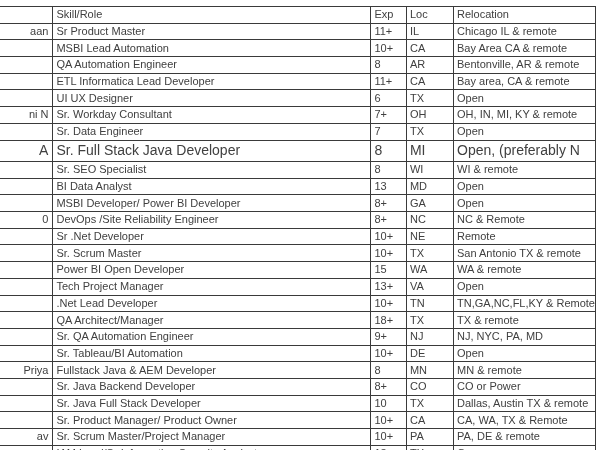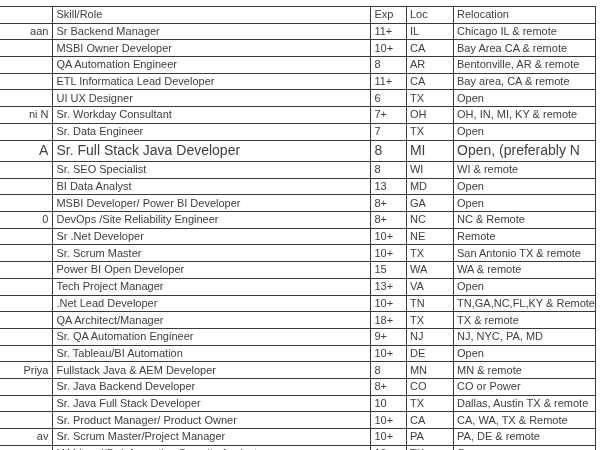--- a/index.html
+++ b/index.html
@@ -64,30 +64,30 @@
           </td>
         <td class="role">Skill/Role</td>
         <td class="exp">Exp</td>
         <td class="loc">Loc</td>
         <td class="rel">Relocation</td>
       </tr>
     <tr>
           <td class="name">
             <span class="txt">aan</span>
           </td>
-          <td class="role">Sr Backend Manager</td>
+          <td class="role">Sr Product Master</td>
           <td class="exp">11+</td>
           <td class="loc">IL</td>
           <td class="rel">Chicago IL &amp; remote</td>
         </tr>
         <tr>
           <td class="name">
             <span class="txt"></span>
           </td>
-          <td class="role">MSBI Owner Developer</td>
+          <td class="role">MSBI Lead Automation</td>
           <td class="exp">10+</td>
           <td class="loc">CA</td>
           <td class="rel">Bay Area CA &amp; remote</td>
         </tr>
         <tr>
           <td class="name">
             <span class="txt"></span>
           </td>
           <td class="role">QA Automation Engineer</td>
           <td class="exp">8</td>

